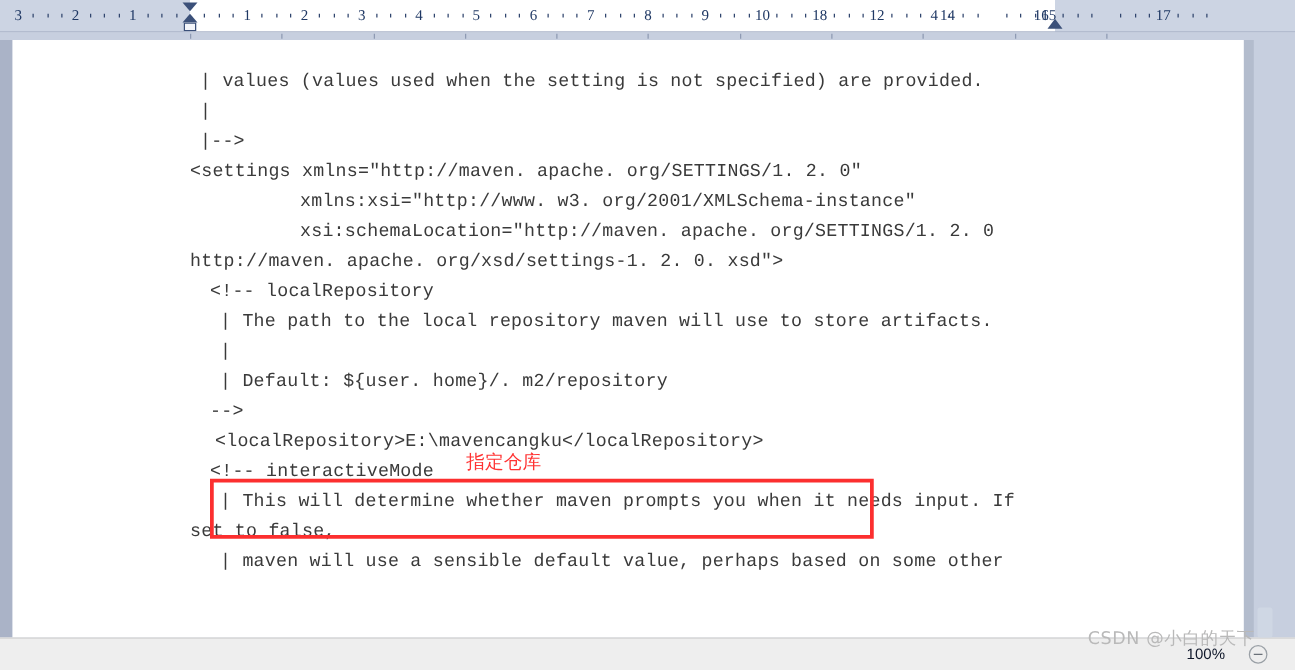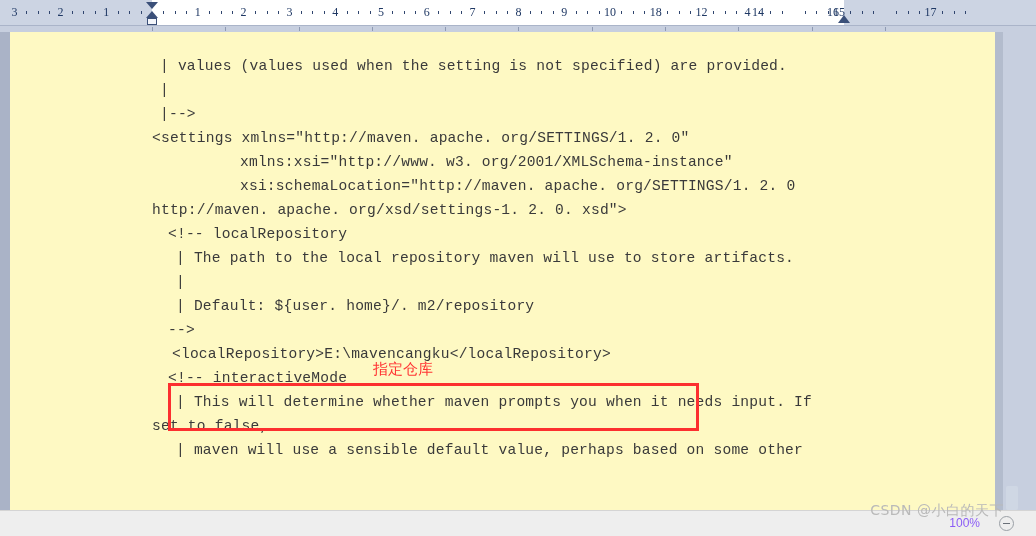--- a/index.html
+++ b/index.html
@@ -129,21 +129,21 @@
     border-bottom: 8px solid #3b5079;
   }
 
   
   #page {
     position: absolute;
     left: 10px;
     top: 32px;
     width: 985px;
     height: 478px;
-    background: #fef9c3;
+    background: #ffffff;
     overflow: hidden;
   }
   #page-edge-left {
     position: absolute;
     left: 0; top: 32px;
     width: 10px; height: 478px;
     background: #aab3c7;
   }
   #page-edge-right {
     position: absolute;
@@ -204,21 +204,21 @@
     height: 26px;
     background: #eeeeee;
     border-top: 1px solid #d4d4d4;
   }
   #zoom-level {
     position: absolute;
     right: 56px;
     top: 5px;
     font-family: "Liberation Sans", sans-serif;
     font-size: 12px;
-    color: #8b5cf6;
+    color: #0f172a;
     white-space: nowrap;
   }
   #zoom-out-button {
     position: absolute;
     right: 22px;
     top: 5px;
     width: 15px;
     height: 15px;
     border: 1px solid #9aa0a6;
     border-radius: 50%;

